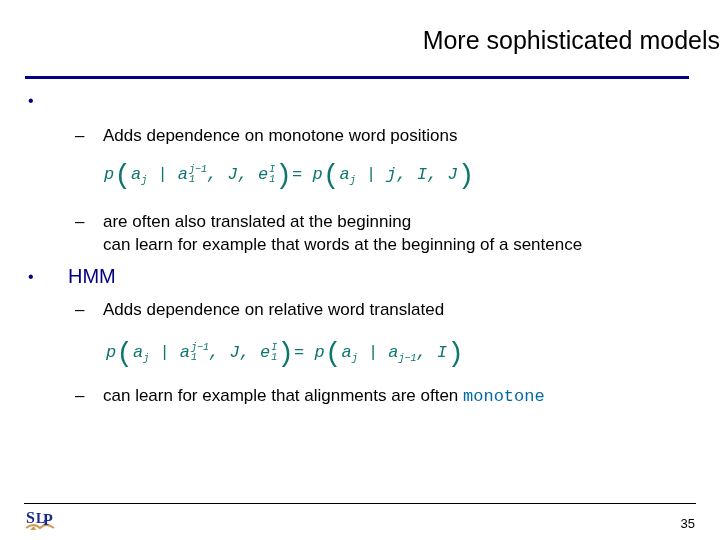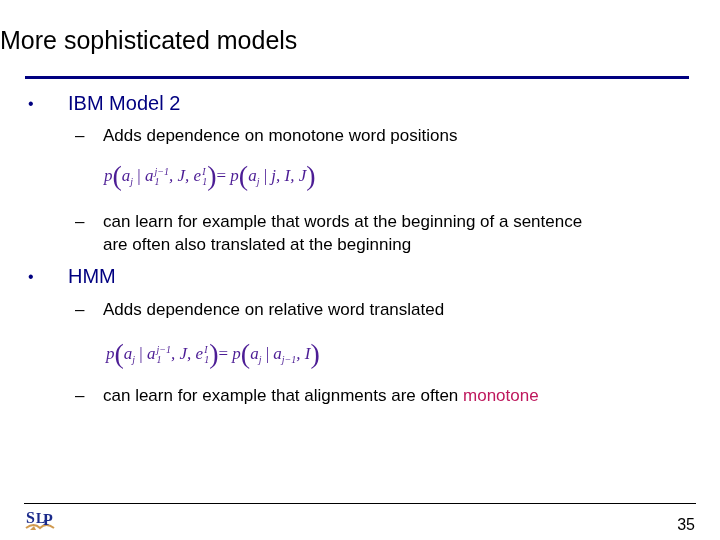--- a/index.html
+++ b/index.html
@@ -1,57 +1,56 @@
 <!DOCTYPE html>
 <html><head>
   <meta charset="utf-8">
   <style>
     html, body { margin: 0; padding: 0; }
     body {
       width: 720px; height: 540px; background: #ffffff; position: relative; overflow: hidden;
       font-family: "Liberation Sans", sans-serif; color: #000;
     }
     .title {
-      position: absolute; left: 0; top: 26px; width: 720px; text-align: left;
+      position: absolute; left: 0; top: 26px; width: 720px; text-align: right;
       font-size: 25px; color: #000;
     }
     .title-rule {
       position: absolute; left: 25px; top: 76px; width: 664px; height: 3px; background: #000080;
     }
     .bullet-l1 {
       position: absolute; left: 28px; font-size: 20px; color: #000080;
       display: flex; align-items: center;
     }
     .bullet-l1 .dot { width: 16px; color: #000080; font-size: 16px; margin-right: 24px; }
     .bullet-l2 {
       position: absolute; left: 75px; font-size: 17px; color: #000; line-height: 23px;
       display: flex;
     }
     .bullet-l2 .dash { width: 28px; flex: none; }
-    .accent { color: #be185d; }
+    .accent { color: #0369a1; font-family: Liberation Mono, monospace; }
     .formula {
-      position: absolute; font-family: Liberation Serif, serif; font-style: italic;
-      font-size: 17px; color: #4c1d95; white-space: nowrap;
+      position: absolute; font-family: Liberation Mono, monospace; font-style: italic;
+      font-size: 17px; color: #0f766e; white-space: nowrap;
     }
     .formula .paren { font-style: normal; font-size: 28px; vertical-align: -4px; }
     .formula sub, .formula sup { font-size: 10px; }
     .formula .ss { display: inline-flex; flex-direction: column; vertical-align: middle; line-height: 10px; font-size: 10px; margin-left: 1px; }
     .footer-rule { position: absolute; left: 24px; top: 503px; width: 672px; height: 1px; background: #000; }
     .logo { position: absolute; left: 22px; top: 506px; width: 36px; height: 28px; }
-    .page-num { position: absolute; right: 25px; top: 516px; font-size: 16px; color: #000; }
+    .page-num { position: absolute; right: 25px; top: 516px; font-size: 13px; color: #000; }
   </style>
 </head>
 <body>
 
 <div class="title">More sophisticated models</div>
 <div class="title-rule"></div>
 
 <div class="bullet-l1" style="top:92px;">
   <span class="dot">•</span>
-  <span>IBM Model 2</span>
 </div>
 <div class="bullet-l2" style="top:124px;">
   <span class="dash">–</span>
   <span>Adds dependence on monotone word positions</span>
 </div>
 
 <div class="formula" style="left:104px; top:160px;">
   <span>p</span><span class="paren">(</span><span>a</span><sub>j</sub>
   <span style="font-style:normal;"> | </span><span>a</span><span class="ss">
       <span>j−1</span>
@@ -59,22 +58,22 @@
     </span><span>, J, e</span><span class="ss">
       <span>I</span>
       <span>1</span>
     </span><span class="paren">)</span><span style="font-style:normal;">=</span>
   <span>p</span><span class="paren">(</span><span>a</span><sub>j</sub><span style="font-style:normal;"> |</span><span> j, I, J</span><span class="paren">)</span>
 </div>
 
 <div class="bullet-l2" style="top:210px;">
   <span class="dash">–</span>
   <span>
+    <span style="display:block;">are often also translated at the beginning</span>
     <span style="display:block;">can learn for example that words at the beginning of a sentence</span>
-    <span style="display:block;">are often also translated at the beginning</span>
   </span>
 </div>
 
 <div class="bullet-l1" style="top:265px;">
   <span class="dot">•</span>
   <span>HMM</span>
 </div>
 <div class="bullet-l2" style="top:298px;">
   <span class="dash">–</span>
   <span>Adds dependence on relative word translated</span>

